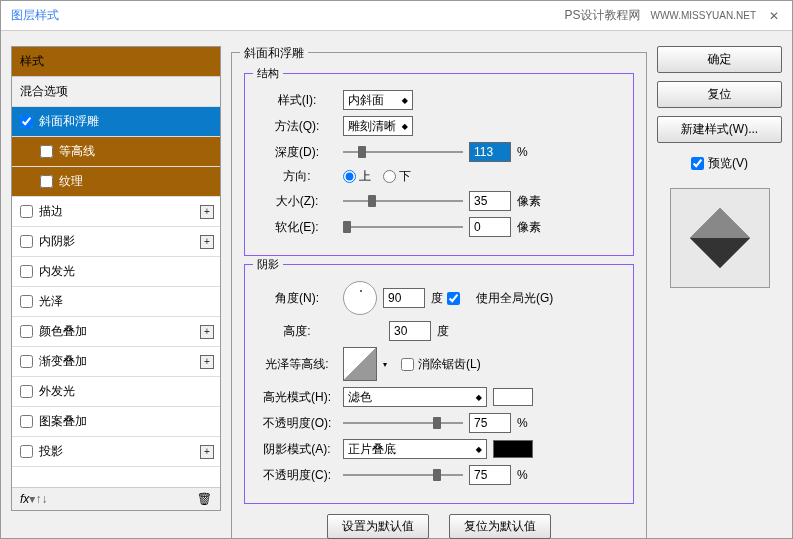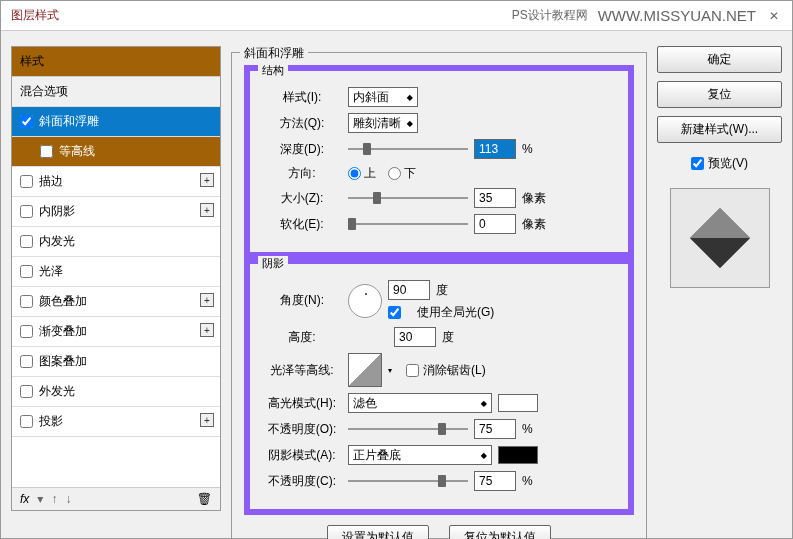--- a/index.html
+++ b/index.html
@@ -1,39 +1,39 @@
 <!DOCTYPE html>
 <html><head>
 <meta charset="utf-8">
 <style>
 *{box-sizing:border-box;margin:0;padding:0;font-family:"Microsoft YaHei",SimSun,sans-serif;font-size:12px}
 body{background:#f0f0f0;width:793px;height:539px;position:relative;overflow:hidden}
 .window{width:793px;height:539px;background:#f0f0f0;border:1px solid #999}
 .titlebar{height:30px;background:#fff;display:flex;align-items:center;padding:0 10px;justify-content:space-between;border-bottom:1px solid #ccc}
-.titlebar-title{color:#7f1d1d}
+.titlebar-title{color:#3b82f6}
 .titlebar-right{display:flex;align-items:center;gap:10px;font-size:11px;color:#666}
 .close-btn{width:16px;height:16px;cursor:pointer;display:flex;align-items:center;justify-content:center}
 .content{display:flex;padding:15px 10px;gap:10px}
 .styles-panel{width:210px;border:1px solid #999;background:#fff;display:flex;flex-direction:column;height:465px}
 .styles-header{padding:6px 8px;border-bottom:1px solid #ccc;background:#a16207}
 .styles-list{flex:1}
-.style-item{display:flex;padding:6px 8px;border-bottom:1px solid #ddd;position:relative}
+.style-item{display:flex;align-items:center;padding:6px 8px;border-bottom:1px solid #ddd;position:relative}
 .style-item.header-item{background:#f0f0f0}
 .style-item.selected{background:#0a7ac9;color:#fff}
 .style-item.sub-selected{background:#a16207;color:#fff}
 .style-item input[type=checkbox]{margin-right:6px}
 .style-item.sub{padding-left:28px}
 .plus-btn{position:absolute;right:6px;width:14px;height:14px;border:1px solid #666;display:flex;align-items:center;justify-content:center;font-size:10px;background:#f0f0f0;color:#333}
 .styles-footer{border-top:1px solid #ccc;padding:4px 8px;display:flex;align-items:center;justify-content:space-between;background:#f0f0f0}
-.footer-left{display:flex;gap:8px;align-items:flex-start}
+.footer-left{display:flex;gap:0;align-items:flex-start}
 .arrow-btn{cursor:pointer;color:#666}
 .main-panel{flex:1;display:flex;flex-direction:column;gap:8px}
 .group-box{border:1px solid #999;padding:12px;position:relative;margin-top:6px}
 .group-title{position:absolute;top:-8px;left:8px;background:#f0f0f0;padding:0 4px}
-.sub-group{border:6px solid #8b5cf6;padding:10px 12px 12px;position:relative;}
+.sub-group{border:1px solid #8b5cf6;padding:10px 12px 12px;position:relative;margin-top:8px}
 .sub-title{position:absolute;top:-8px;left:8px;background:#f0f0f0;padding:0 4px;font-size:11px}
 .row{display:flex;align-items:center;margin:6px 0;gap:6px}
 .row-label{width:80px;text-align:center}
 .select-box{border:1px solid #666;background:#fff;padding:2px 4px;display:inline-flex;align-items:center;justify-content:space-between;min-width:70px;height:20px}
 .select-box.wide{width:144px}
 .caret{font-size:8px}
 .slider{flex:1;max-width:120px;height:14px;position:relative}
 .slider-track{position:absolute;top:6px;left:0;right:0;height:2px;background:#999}
 .slider-thumb{position:absolute;top:1px;width:8px;height:12px;background:#666;border-radius:1px}
 .num-input{width:42px;height:20px;border:1px solid #666;padding:0 4px;text-align:left}
@@ -61,41 +61,45 @@
 .trash{cursor:pointer}
 </style>
 </head>
 <body>
 
 <div class="window">
   <div class="titlebar">
     <span class="titlebar-title">图层样式</span>
     <div class="titlebar-right">
       <span>PS设计教程网</span>
-      <span style="font-size:15px">WWW.MISSYUAN.NET</span>
+      <span style="font-size:10px">WWW.MISSYUAN.NET</span>
       <span class="close-btn">✕</span>
     </div>
   </div>
 
   <div class="content">
 
     <div class="styles-panel">
       <div class="styles-header">样式</div>
       <div class="styles-list">
         <div class="style-item header-item">
           <span>混合选项</span>
         </div>
         <div class="style-item selected">
           <input type="checkbox" checked="" style="">
           <span>斜面和浮雕</span>
         </div>
         <div class="style-item sub sub-selected">
           <input type="checkbox" style="">
           <span>等高线</span>
         </div>
+        <div class="style-item sub sub-selected">
+          <input type="checkbox" style="">
+          <span>纹理</span>
+        </div>
         <div class="style-item">
           <input type="checkbox" style="">
           <span>描边</span>
           <span class="plus-btn">+</span>
         </div>
         <div class="style-item">
           <input type="checkbox" style="">
           <span>内阴影</span>
           <span class="plus-btn">+</span>
         </div>
@@ -112,25 +116,25 @@
           <span>颜色叠加</span>
           <span class="plus-btn">+</span>
         </div>
         <div class="style-item">
           <input type="checkbox" style="">
           <span>渐变叠加</span>
           <span class="plus-btn">+</span>
         </div>
         <div class="style-item">
           <input type="checkbox" style="">
+          <span>外发光</span>
+        </div>
+        <div class="style-item">
+          <input type="checkbox" style="">
           <span>图案叠加</span>
-        </div>
-        <div class="style-item">
-          <input type="checkbox" style="">
-          <span>外发光</span>
         </div>
         <div class="style-item">
           <input type="checkbox" style="">
           <span>投影</span>
           <span class="plus-btn">+</span>
         </div>
       </div>
       <div class="styles-footer">
         <div class="footer-left">
           <span style="font-style:italic">fx</span>
@@ -202,21 +206,21 @@
             <input class="num-input" value="0" style="">
             <span class="unit">像素</span>
           </div>
         </div>
 
         <div class="sub-group">
           <span class="sub-title">阴影</span>
           <div class="row">
             <span class="row-label">角度(N):</span>
             <div class="angle-widget"></div>
-            <div style="display:flex;flex-direction:column;gap:4px">
+            <div style="display:flex;flex-direction:row;gap:4px">
               <div style="display:flex;gap:6px;align-items:center">
                 <input class="num-input" value="90" style="">
                 <span>度</span>
               </div>
               <label style="display:flex;gap:16px;align-items:center">
                 <input type="checkbox" checked="" style="">
                 <span>使用全局光(G)</span>
               </label>
             </div>
           </div>

